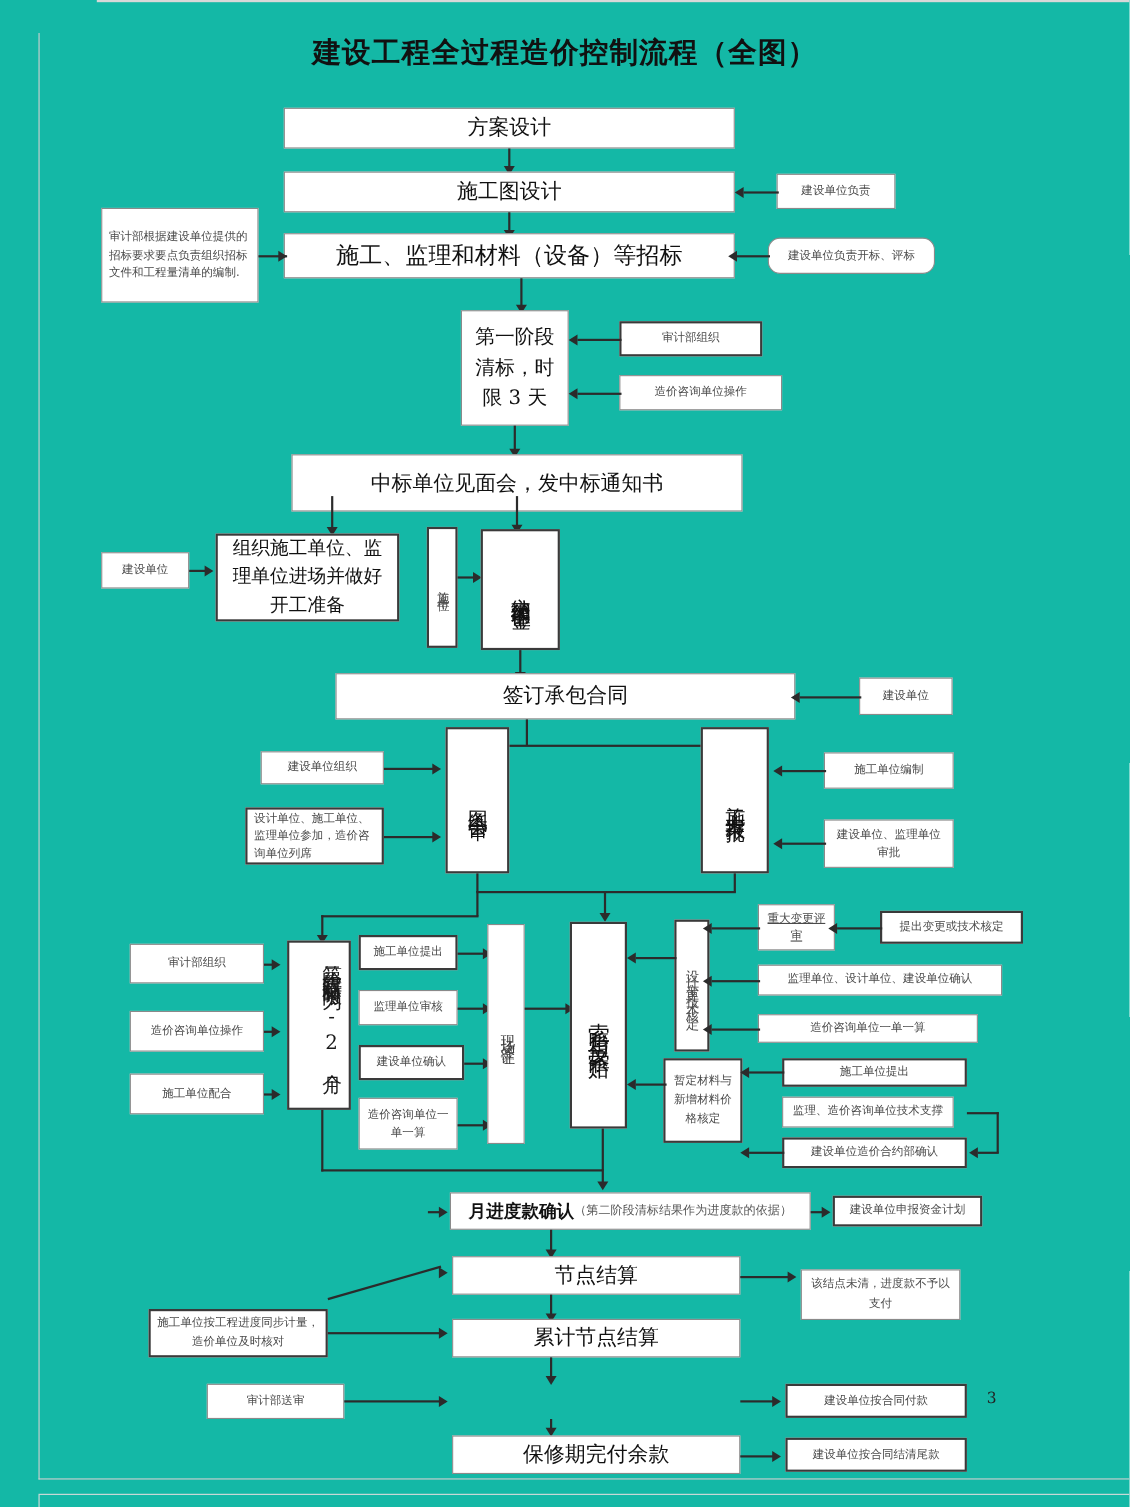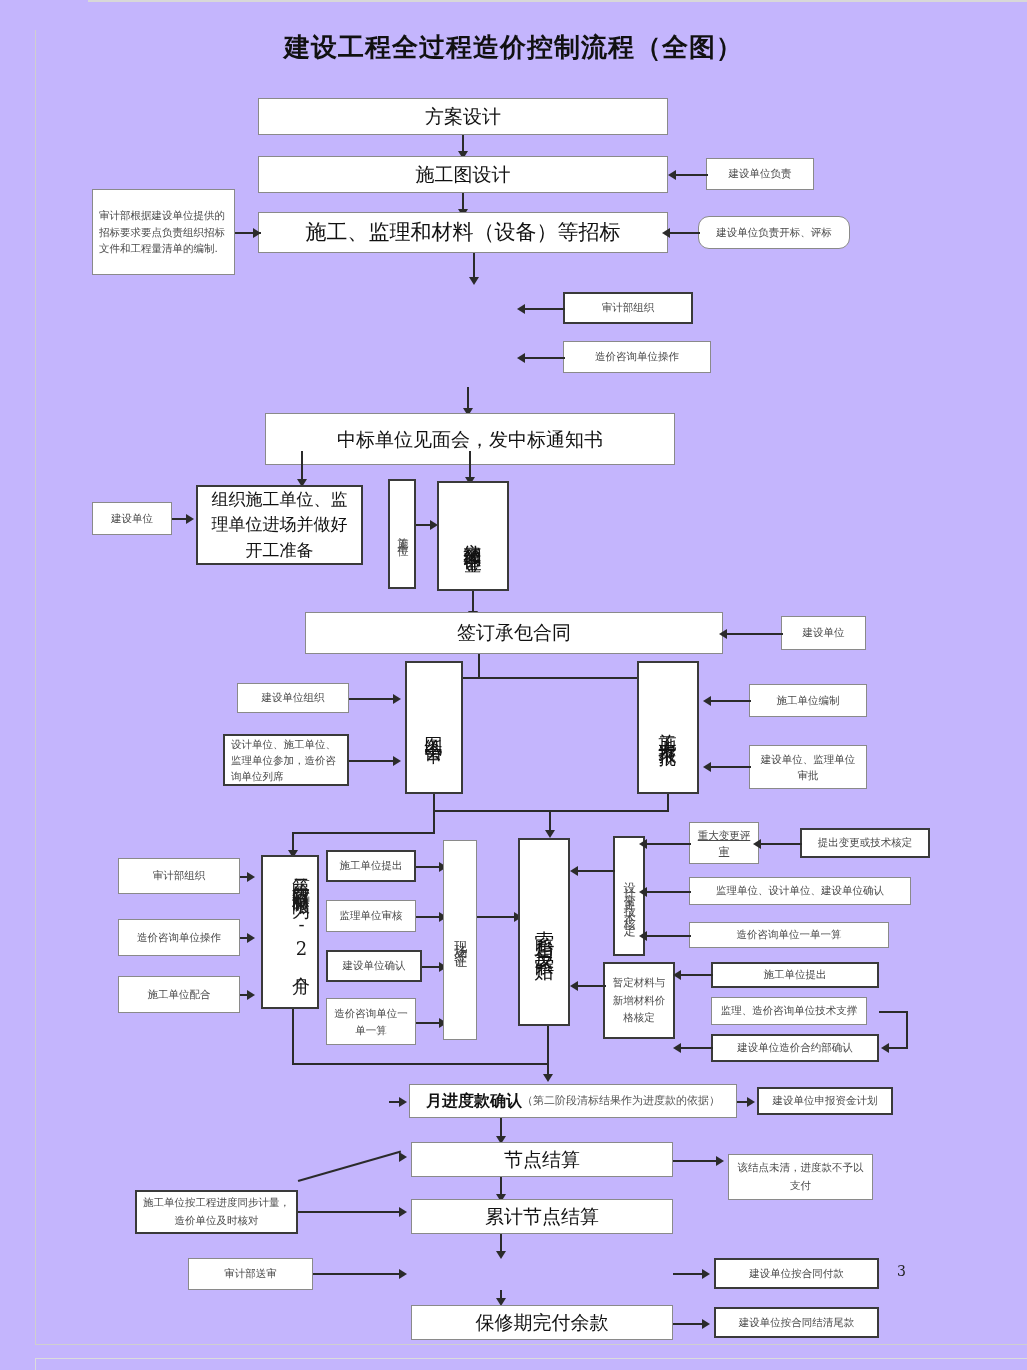--- a/index.html
+++ b/index.html
@@ -1,18 +1,18 @@
 <!DOCTYPE html>
 <html><head>
 <meta charset="utf-8">
 <title>建设工程全过程造价控制流程（全图）</title>
 <style>
   html,body{margin:0;padding:0;background:#fff;}
   body{font-family:"DejaVu Sans","Liberation Sans",sans-serif;}
-  #page{position:relative;width:1027px;height:1370px;background:#c4b5fd;overflow:hidden;}
+  #page{position:relative;width:1027px;height:1370px;background:#14b8a6;overflow:hidden;}
   #page-edge-top{position:absolute;left:88px;top:0;width:939px;height:2px;background:#d8d8d8;}
   #page-edge-left{position:absolute;left:35px;top:30px;width:1px;height:1315px;background:#cfcfcf;}
   #page-edge-bottom{position:absolute;left:35px;top:1344px;width:992px;height:1px;background:#cfcfcf;}
   #page-edge-bottom2{position:absolute;left:35px;top:1358px;width:992px;height:1px;background:#dcdcdc;}
   #page-edge-bottom3{position:absolute;left:35px;top:1359px;width:1px;height:11px;background:#dcdcdc;}
 
   .title{position:absolute;left:0;top:30px;width:1027px;text-align:center;
     font-family:"DejaVu Serif","Liberation Serif",serif;font-weight:bold;font-size:26px;
     letter-spacing:1px;color:#111;}
 
@@ -77,20 +77,21 @@
   <div class="ln lnh" style="left:235px;top:232px;width:26px;"></div>
   <div class="arw right" style="left:253px;top:228px;"></div>
 
   <div class="box note" style="left:698px;top:216px;width:152px;height:33px;border-radius:11px;">建设单位负责开标、评标</div>
   <div class="ln lnh" style="left:670px;top:232px;width:30px;"></div>
   <div class="arw left" style="left:662px;top:228px;"></div>
 
   <div class="ln lnv" style="left:473px;top:253px;height:28px;"></div>
   <div class="arw down" style="left:469px;top:277px;"></div>
 
+  <div class="box main" style="left:419px;top:282px;width:98px;height:105px;font-size:18px;padding:0 8px;line-height:1.55;">第一阶段清标，时限 3 天</div>
 
   <div class="box note thick" style="left:563px;top:292px;width:130px;height:32px;">审计部组织</div>
   <div class="ln lnh" style="left:525px;top:308px;width:40px;"></div>
   <div class="arw left" style="left:517px;top:304px;"></div>
 
   <div class="box note" style="left:563px;top:341px;width:148px;height:32px;">造价咨询单位操作</div>
   <div class="ln lnh" style="left:525px;top:357px;width:40px;"></div>
   <div class="arw left" style="left:517px;top:353px;"></div>
 
   <div class="ln lnv" style="left:467px;top:387px;height:25px;"></div>

